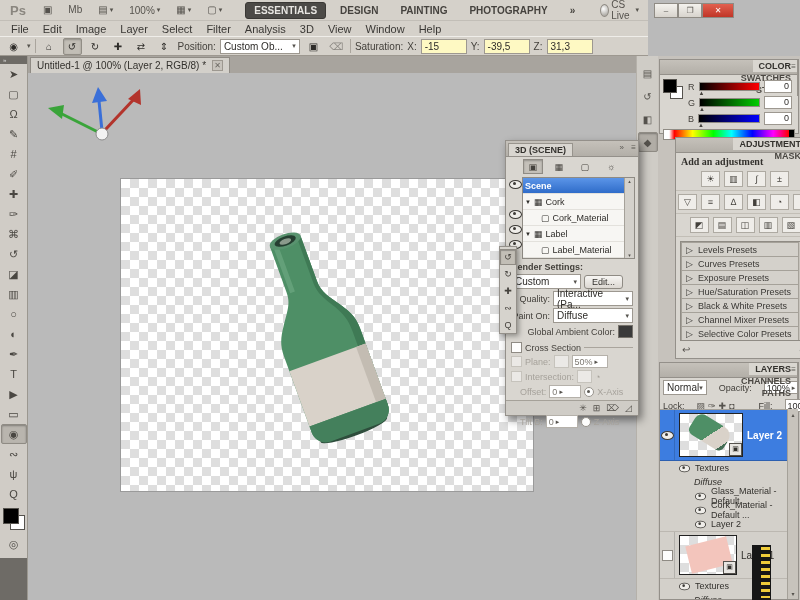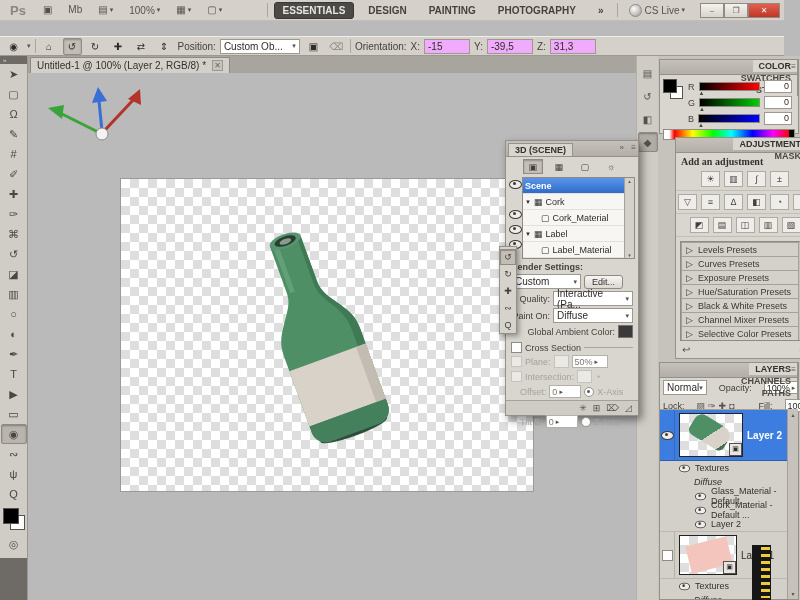--- a/index.html
+++ b/index.html
@@ -1,40 +1,40 @@
 <!DOCTYPE html>
 <html><head>
 <meta charset="utf-8">
 <style>
   html,body{margin:0;padding:0;}
   #app{position:relative;width:800px;height:600px;overflow:hidden;
        font-family:"Liberation Sans",sans-serif;font-size:11px;color:#2e2c29;
        background:#bababa;-webkit-font-smoothing:antialiased;}
-  .bar{position:absolute;left:0;width:784px;background:#d5d1ca;}
+  .bar{position:absolute;left:0;width:648px;background:#d5d1ca;}
   
   #titlebar{top:0;height:21px;border-bottom:1px solid #c2beb7;display:flex;align-items:center;gap:6px;padding:0 4px;box-sizing:border-box;}
   .pslogo{font-weight:bold;font-size:13px;color:#8a867f;padding:0 6px;}
   .tbtn{display:inline-flex;align-items:center;gap:2px;padding:1px 4px;border:1px solid transparent;border-radius:2px;color:#55524d;font-size:10px;}
   .glyph{font-size:10px;line-height:10px;color:#55524d;}
   .caret{font-size:7px;color:#55524d;}
   .sep{width:1px;height:14px;background:#aaa59d;}
   .ws{padding:2px 8px;font-size:10px;font-weight:bold;color:#45423e;border-radius:3px;}
   .ws.active{background:#4c4a47;color:#e8e6e2;border:1px solid #3a3835;}
   .winbtns{display:flex;margin-left:4px;}
   .winbtn{width:22px;height:13px;border:1px solid #8f8b84;background:linear-gradient(#f4f2ee,#d8d4cd);
           display:flex;align-items:center;justify-content:center;font-size:8px;color:#55524d;}
   .winbtn.close{background:linear-gradient(#e2604f,#c03527);color:#fff;width:30px;}
   .cslive-dot{width:11px;height:11px;border-radius:50%;background:radial-gradient(circle at 35% 35%,#fdfdfd,#9a968f);border:1px solid #8f8b84;}
   
   #menubar{top:21px;height:15px;display:flex;align-items:center;padding-left:4px;box-sizing:border-box;}
   .menu{padding:0 7px;font-size:11px;color:#3a3835;}
   
   #optionsbar{top:36px;height:20px;border-top:1px solid #efede9;border-bottom:1px solid #9d9890;
               display:flex;align-items:center;gap:4px;padding:0 4px;box-sizing:border-box;font-size:10px;}
-  .field{background:#f0abfc;border:1px solid #9d9890;height:13px;display:flex;align-items:center;padding:0 3px;font-size:10px;color:#2e2c29;}
+  .field{background:#fef9c3;border:1px solid #9d9890;height:13px;display:flex;align-items:center;padding:0 3px;font-size:10px;color:#2e2c29;}
   .select{background:#fff;border:1px solid #9d9890;height:13px;display:flex;align-items:center;justify-content:space-between;padding:0 3px;font-size:10px;}
   .obtn{width:17px;height:15px;border:1px solid transparent;border-radius:2px;display:flex;align-items:center;justify-content:center;}
   .obtn.pressed{border-color:#918d85;background:#c2beb6;box-shadow:inset 0 1px 2px rgba(0,0,0,.25);}
   .lbl{color:#44413c;text-align:right;}
   .dim{opacity:.45;}
   
   #tabbar{position:absolute;left:28px;top:56px;width:608px;height:17px;background:#a8a49e;border-bottom:1px solid #8f8b84;display:flex;align-items:flex-end;}
   .doctab{background:#d3d0ca;border:1px solid #8f8b84;border-bottom:none;height:15px;display:flex;align-items:center;gap:6px;padding:0 6px;font-size:10px;color:#33312d;margin-left:2px;}
   .doctab .x{font-size:8px;color:#6b6862;border:1px solid #9d9890;width:9px;height:9px;line-height:9px;text-align:center;background:#c7c3bc;}
   
@@ -179,20 +179,33 @@
       <span>CS Live</span>
       <span class="caret">▾</span>
     </span>
     <span class="winbtns">
       <span class="winbtn">–</span>
       <span class="winbtn">❐</span>
       <span class="winbtn close">✕</span>
     </span>
   </div>
 
+  <div id="menubar" class="bar">
+    <span class="menu">File</span>
+    <span class="menu">Edit</span>
+    <span class="menu">Image</span>
+    <span class="menu">Layer</span>
+    <span class="menu">Select</span>
+    <span class="menu">Filter</span>
+    <span class="menu">Analysis</span>
+    <span class="menu">3D</span>
+    <span class="menu">View</span>
+    <span class="menu">Window</span>
+    <span class="menu">Help</span>
+  </div>
 
   <div id="optionsbar" class="bar">
     <span class="obtn">
         <span>◉</span>
       </span>
     <span class="caret">▾</span>
     <span class="sep"></span>
     <span class="obtn">⌂</span>
     <span class="obtn pressed">↺</span>
     <span class="obtn">↻</span>
@@ -200,21 +213,21 @@
     <span class="obtn">⇄</span>
     <span class="obtn">⇕</span>
     <span class="lbl">Position:</span>
     <span class="select" style="width:72px">
       <span>Custom Ob...</span>
       <span class="caret">▾</span>
     </span>
     <span class="obtn">▣</span>
     <span class="obtn dim">⌫</span>
     <span class="sep"></span>
-    <span class="lbl">Orientation:</span>
+    <span class="lbl">Saturation:</span>
     <span class="lbl">X:</span>
     <span class="field" style="width:38px">-15</span>
     <span class="lbl">Y:</span>
     <span class="field" style="width:38px">-39,5</span>
     <span class="lbl">Z:</span>
     <span class="field" style="width:38px">31,3</span>
   </div>
 
   <div id="tabbar">
     <span class="doctab">

